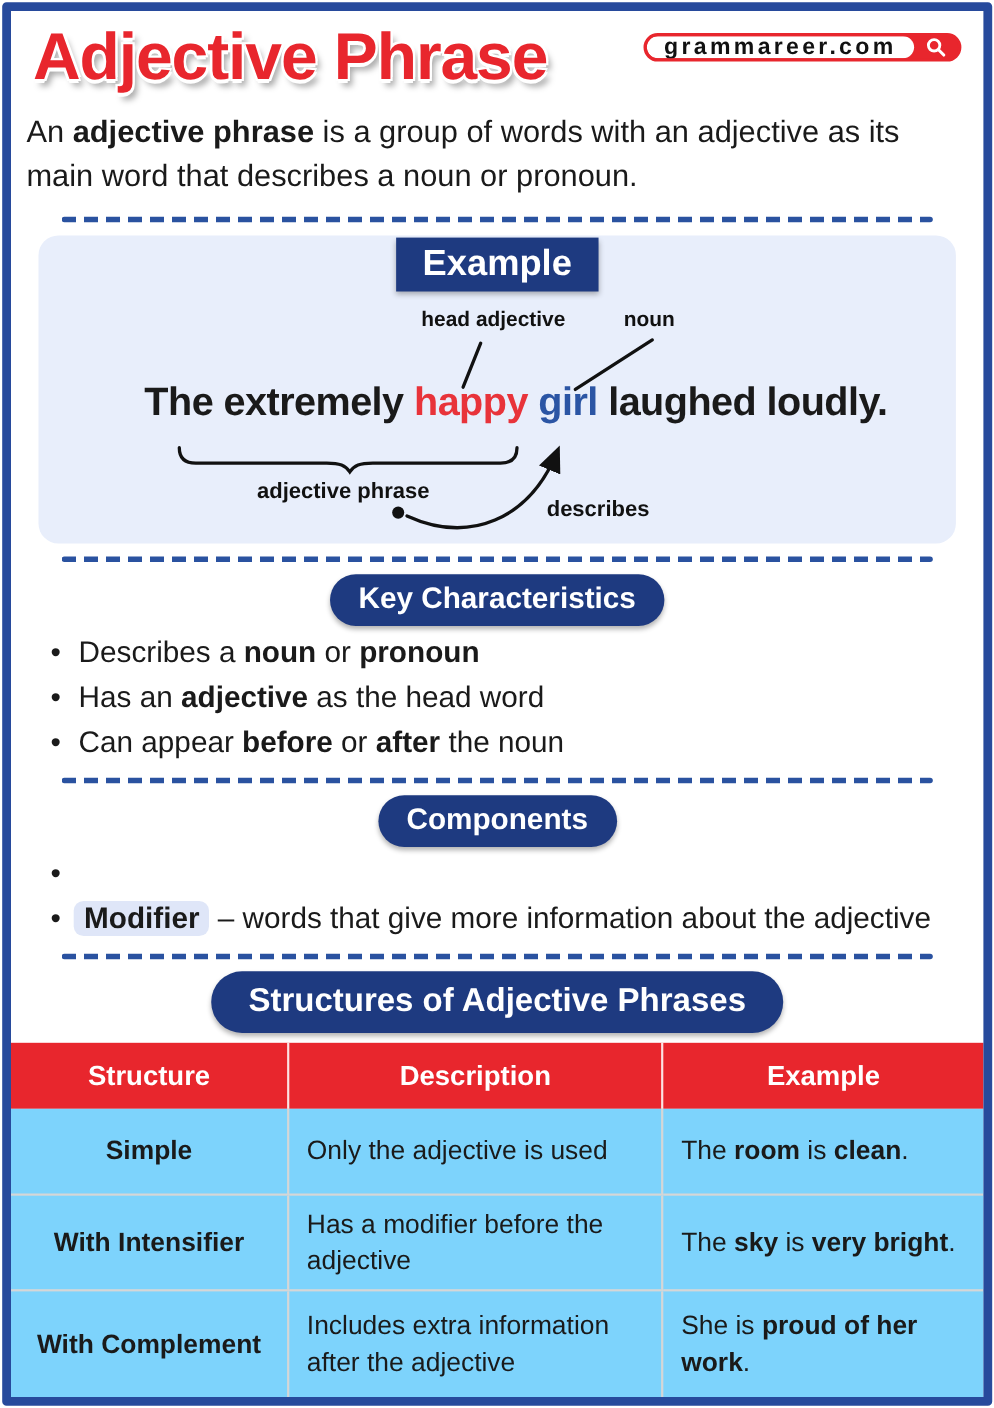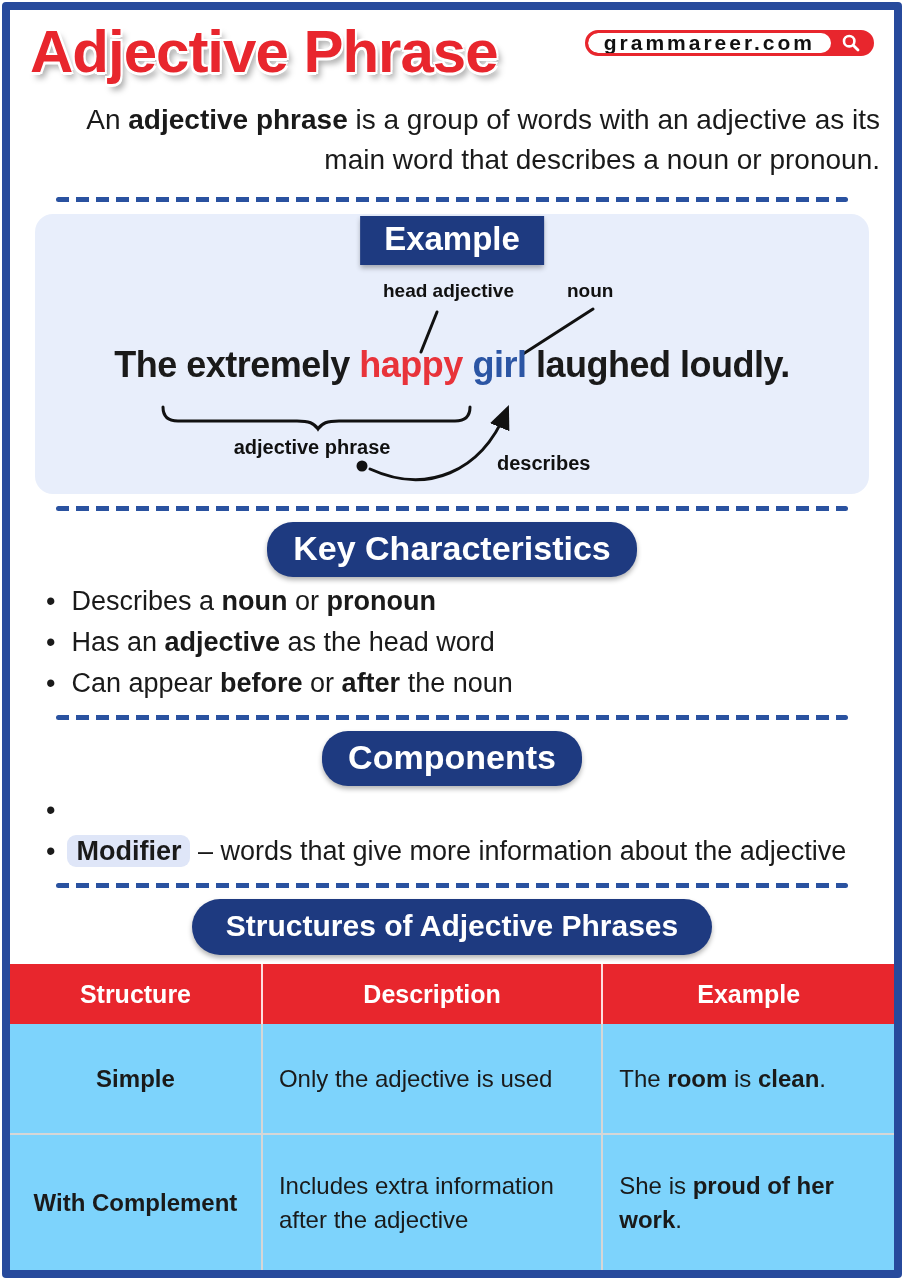--- a/index.html
+++ b/index.html
@@ -31,44 +31,44 @@
     border:3px solid var(--red); border-radius:22px; height:26px; overflow:hidden;
     cursor:pointer;
   }
   .badge-text{
     background:#fff; border-radius:18px; padding:0 16px; display:flex; align-items:center;
     font-weight:bold; font-size:21px; letter-spacing:3px; color:#111;
   }
   .badge-search{width:40px; display:flex; align-items:center; justify-content:center;}
 
   
-  .definition{height:86px; text-align:right; font-size:28px; line-height:1.44;
+  .definition{height:86px; text-align:left; font-size:28px; line-height:1.44;
     padding:0 14px; margin-top:6px;}
 
   .divider{height:5px; margin:11px 46px 11px 46px; border-radius:3px;
     background:repeating-linear-gradient(90deg,var(--dash) 0 13px,transparent 13px 20px);}
 
   
   .example-box{position:relative; height:280px; margin:1px 25px; background:var(--lightblue);
     border-radius:18px;}
   .example-box svg.overlay{position:absolute; inset:0; width:100%; height:100%;}
   .ex-title{position:absolute; top:2px; left:50%; transform:translateX(-50%);
     background:var(--navy); color:#fff; font-size:33px; font-weight:bold;
     padding:4px 24px 7px 24px; box-shadow:0 3px 5px rgba(0,0,0,.3);}
   .ex-label{position:absolute; font-size:19px; font-weight:bold; color:#111; white-space:nowrap;}
   .lbl-head{left:348px; top:66px;}
   .lbl-noun{left:532px; top:66px;}
   .lbl-phrase{left:168px; top:222px; width:218px; text-align:center; font-size:20px;}
   .lbl-desc{left:462px; top:238px; font-size:20px;}
-  .ex-sentence{position:absolute; top:130px; left:0; width:100%; text-align:center;
+  .ex-sentence{position:absolute; top:130px; left:17px; width:100%; text-align:center;
     font-size:36px; font-weight:bold; letter-spacing:-0.5px; white-space:nowrap;}
 
   
   .pill-row{display:flex; justify-content:center;}
-  .pill{background:var(--navy); color:#fff; font-weight:bold; font-size:34px;
+  .pill{background:var(--navy); color:#fff; font-weight:bold; font-size:27px;
     padding:7px 26px 9px 26px; border-radius:26px; box-shadow:0 3px 5px rgba(0,0,0,.3);}
   .pill-lg{font-size:30px; padding:10px 34px 12px 34px; border-radius:30px;}
   .bullets{margin:4px 0 0 0; padding:0 20px 0 36px;}
   .bullet{display:flex; gap:16px; font-size:27px; line-height:1.52; align-items:flex-start;}
   .bullet .dot{font-size:27px; line-height:1.52;}
   .b{font-weight:bold;}
   .hl{background:var(--highlight); border-radius:9px; padding:1px 9px; margin-left:-4px;}
 
   
   .table-wrap{flex:1; margin-top:9px;}
@@ -183,20 +183,25 @@
           <th>Description</th>
           <th>Example</th>
         </tr>
       </thead>
       <tbody>
         <tr class="r1">
           <td><span class="b">Simple</span></td>
           <td><span>Only the adjective is used</span></td>
           <td><span>The </span><span class="b">room</span><span> is </span><span class="b">clean</span><span>.</span></td>
         </tr>
+        <tr class="r2">
+          <td><span class="b">With Intensifier</span></td>
+          <td><span>Has a modifier before the adjective</span></td>
+          <td><span>The </span><span class="b">sky</span><span> is </span><span class="b">very bright</span><span>.</span></td>
+        </tr>
         <tr class="r3">
           <td><span class="b">With Complement</span></td>
           <td><span>Includes extra information after the adjective</span></td>
           <td><span>She is </span><span class="b">proud of her work</span><span>.</span></td>
         </tr>
       </tbody>
     </table>
   </div>
 
 </div>

